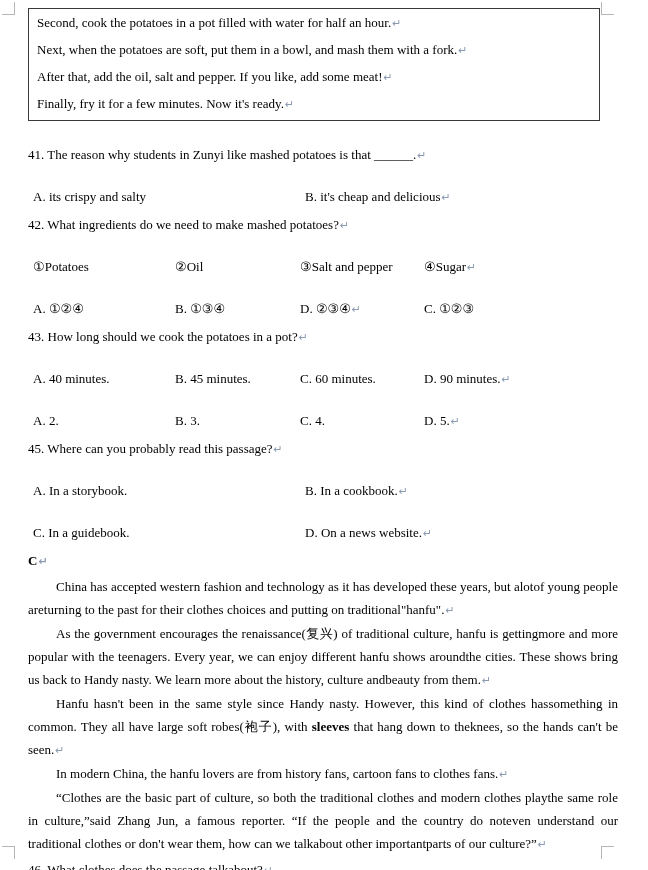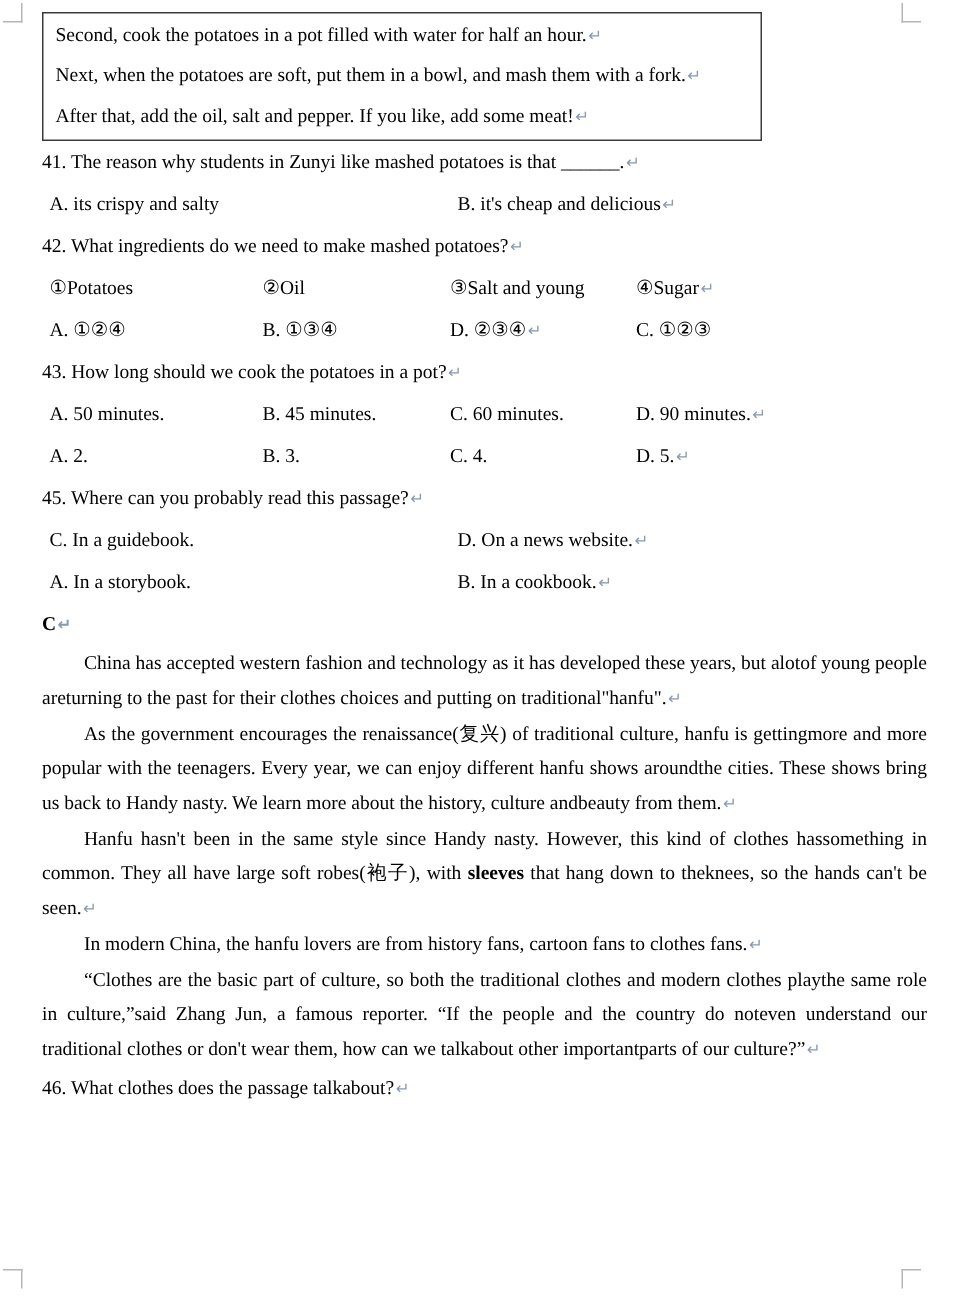--- a/index.html
+++ b/index.html
@@ -17,31 +17,31 @@
   .cropmark.tr { left:601px; top:2px; border-left:1px solid #b6b6b6;  border-bottom:1px solid #b6b6b6; }
   .cropmark.bl { left:2px;  top:846px; border-right:1px solid #b6b6b6; border-top:1px solid #b6b6b6; }
   .cropmark.br { left:601px; top:846px; border-left:1px solid #b6b6b6; border-top:1px solid #b6b6b6; }
 
   .content {
     position:absolute; left:28px; top:8px; width:590px;
     font-size:13px; line-height:27px;
   }
 
   .recipe-box {
-    box-sizing:border-box; width:480px;
+    box-sizing:border-box; width:572px;
     border:1px solid #3a3a3a;
     padding:1px 24px 2px 8px;
-    margin-bottom:0;
+    margin-bottom:20px;
   }
   .recipe-box .line { line-height:26px; }
 
   .line { white-space:nowrap; }
   .row2 { display:grid; grid-template-columns:272px 1fr; padding-left:5px; }
   .row4 { display:grid; grid-template-columns:142px 125px 124px 1fr; padding-left:5px; }
-  .cell { white-space:nowrap; }
+  .cell { white-space:nowrap;margin-top:14px; }
 
   .para {
     text-align:justify; text-indent:28px;
     line-height:23px;
   }
   .section { font-weight:bold; }
 
   .u { text-underline-offset:2px; text-decoration-thickness:1px; }
   .b { font-weight:bold; }
   .pmark {
@@ -59,61 +59,62 @@
   <div class="cropmark tl"></div>
   <div class="cropmark tr"></div>
   <div class="cropmark bl"></div>
   <div class="cropmark br"></div>
 
   <div class="content">
     <div class="recipe-box">
         <div class="line"><span>Second, cook the potatoes in a pot filled with water for half an hour.</span><span class="pmark">↵</span></div>
         <div class="line"><span>Next, when the potatoes are soft, put them in a bowl, and mash them with a fork.</span><span class="pmark">↵</span></div>
         <div class="line"><span>After that, add the oil, salt and pepper. If you like, add some meat!</span><span class="pmark">↵</span></div>
+        <div class="line"><span>Finally, fry it for a few minutes. Now it's ready.</span><span class="pmark">↵</span></div>
       </div>
     <div id="body">
         <div class="line"><span>41. The reason why students in </span><span class="u">Zunyi</span><span> like mashed potatoes is that ______.</span><span class="pmark">↵</span></div>
         <div class="row2">
           <div class="cell"><span>A. </span><span class="u">its</span><span> crispy and salty</span></div>
           <div class="cell"><span>B. it's cheap and delicious</span><span class="pmark">↵</span></div>
         </div>
         <div class="line"><span>42. What ingredients do we need to make mashed potatoes?</span><span class="pmark">↵</span></div>
         <div class="row4">
           <div class="cell"><span>①Potatoes</span></div>
           <div class="cell"><span>②Oil</span></div>
-          <div class="cell"><span>③Salt and young</span></div>
+          <div class="cell"><span>③Salt and pepper</span></div>
           <div class="cell"><span>④Sugar</span><span class="pmark">↵</span></div>
         </div>
         <div class="row4">
           <div class="cell"><span>A. ①②④</span></div>
           <div class="cell"><span>B. ①③④</span></div>
           <div class="cell"><span>D. ②③④</span><span class="pmark">↵</span></div>
           <div class="cell"><span>C. ①②③</span></div>
         </div>
         <div class="line"><span>43. How long should we cook the potatoes in a pot?</span><span class="pmark">↵</span></div>
         <div class="row4">
-          <div class="cell"><span>A. 50 minutes.</span></div>
+          <div class="cell"><span>A. 40 minutes.</span></div>
           <div class="cell"><span>B. 45 minutes.</span></div>
           <div class="cell"><span>C. 60 minutes.</span></div>
           <div class="cell"><span>D. 90 minutes.</span><span class="pmark">↵</span></div>
         </div>
         <div class="row4">
           <div class="cell"><span>A. 2.</span></div>
           <div class="cell"><span>B. 3.</span></div>
           <div class="cell"><span>C. 4.</span></div>
           <div class="cell"><span>D. 5.</span><span class="pmark">↵</span></div>
         </div>
         <div class="line"><span>45. Where can you probably read this passage?</span><span class="pmark">↵</span></div>
         <div class="row2">
+          <div class="cell"><span>A. In a storybook.</span></div>
+          <div class="cell"><span>B. In a cookbook.</span><span class="pmark">↵</span></div>
+        </div>
+        <div class="row2">
           <div class="cell"><span>C. In a guidebook.</span></div>
           <div class="cell"><span>D. On a news website.</span><span class="pmark">↵</span></div>
-        </div>
-        <div class="row2">
-          <div class="cell"><span>A. In a storybook.</span></div>
-          <div class="cell"><span>B. In a cookbook.</span><span class="pmark">↵</span></div>
         </div>
         <div class="line section"><span class="b">C</span><span class="pmark">↵</span></div>
         <div class="para"><span>China has accepted western fashion and technology as it has developed these years, but </span><span class="u">alotof</span><span> young people </span><span class="u">areturning</span><span> to the past for their clothes choices and putting on </span><span class="u">traditional"hanfu"</span><span>.</span><span class="pmark">↵</span></div>
         <div class="para"><span>As the government encourages the renaissance(复兴) of traditional culture, </span><span class="u">hanfu</span><span> is </span><span class="u">gettingmore</span><span> and more popular with the teenagers. Every year, we can enjoy different </span><span class="u">hanfu</span><span> shows </span><span class="u">aroundthe</span><span> cities. These shows bring us back to Handy nasty. We learn more about the history, culture </span><span class="u">andbeauty</span><span> from them.</span><span class="pmark">↵</span></div>
         <div class="para"><span class="u">Hanfu</span><span> hasn't been in the same style since Handy nasty. </span><span class="u">However, this kind of clothes hassomething in common.</span><span> They all have large soft robes(袍子), with </span><span class="u b">sleeves</span><span> that hang down to </span><span class="u">theknees</span><span>, so the hands </span><span class="u">can't</span><span> be seen.</span><span class="pmark">↵</span></div>
         <div class="para"><span>In modern China, the </span><span class="u">hanfu</span><span> lovers are from history fans, cartoon fans to clothes fans.</span><span class="pmark">↵</span></div>
         <div class="para"><span>“Clothes are the basic part of culture, so both the traditional clothes and modern clothes </span><span class="u">playthe</span><span> same role in </span><span class="u">culture,”said</span><span> Zhang Jun, a famous reporter. “If the people and the country do </span><span class="u">noteven</span><span> understand our traditional clothes or don't wear them, how can we </span><span class="u">talkabout</span><span> other </span><span class="u">importantparts</span><span> of our culture?”</span><span class="pmark">↵</span></div>
         <div class="line"><span>46. What clothes does the passage </span><span class="u">talkabout</span><span>?</span><span class="pmark">↵</span></div>
       </div>
   </div>

